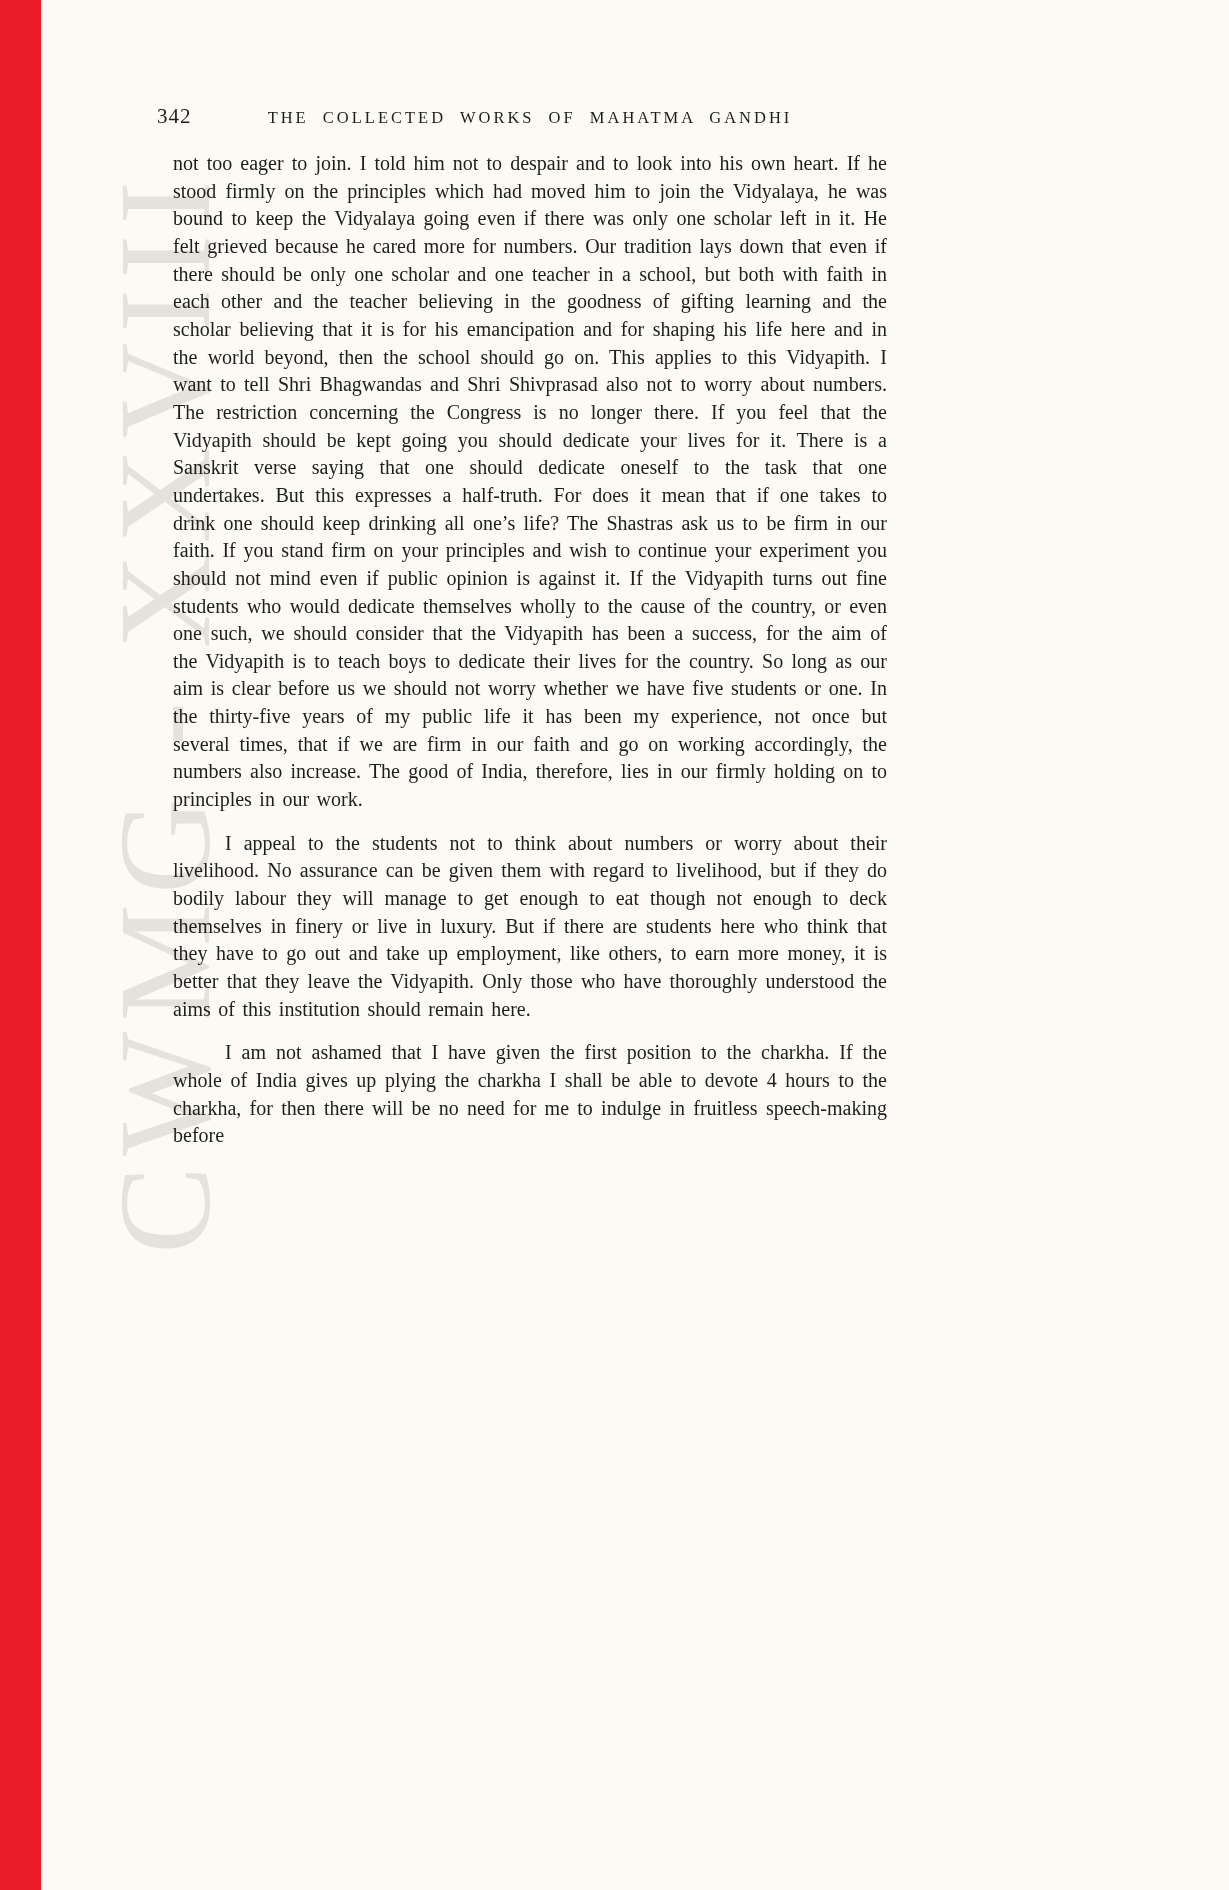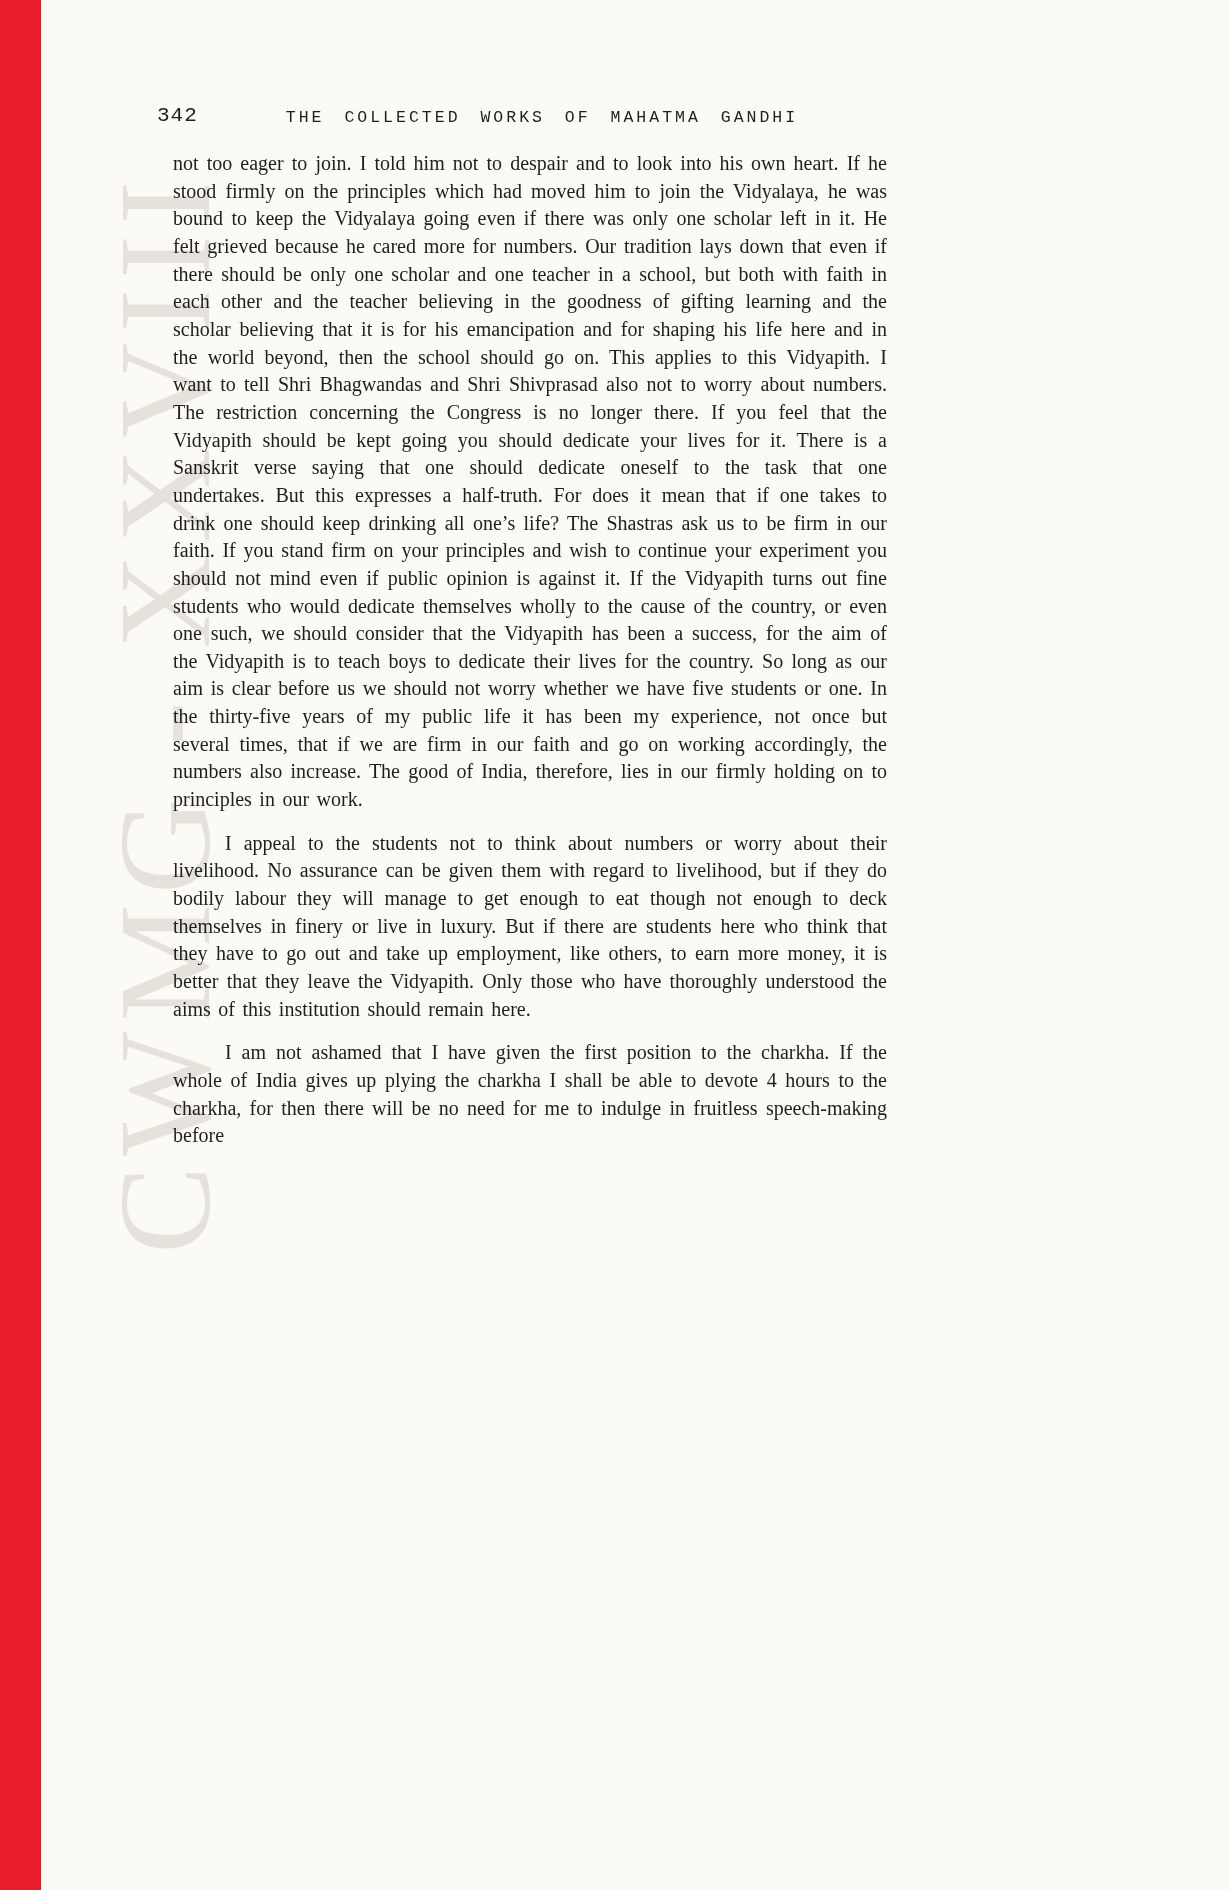--- a/index.html
+++ b/index.html
@@ -37,31 +37,30 @@
     left: 157px;
     top: 104px;
     width: 746px;
     z-index: 1;
     color: #1e1e1e;
   }
   .page-header {
     position: relative;
     height: 30px;
     margin-bottom: 12px;
-    font-family: Liberation Mono, monospace;
   }
   .page-number {
     position: absolute;
     left: 0; top: 0;
     font-size: 21px;
     letter-spacing: 1px;
   }
   .running-title {
     position: absolute;
-    left: 12px; top: 4px;
+    left: 0; top: 4px;
     width: 100%;
     text-align: center;
     font-size: 16.5px;
     letter-spacing: 3px;
     word-spacing: 7px;
   }
   .body-text {
     font-size: 20px;
     line-height: 27.65px;
     text-align: justify;

